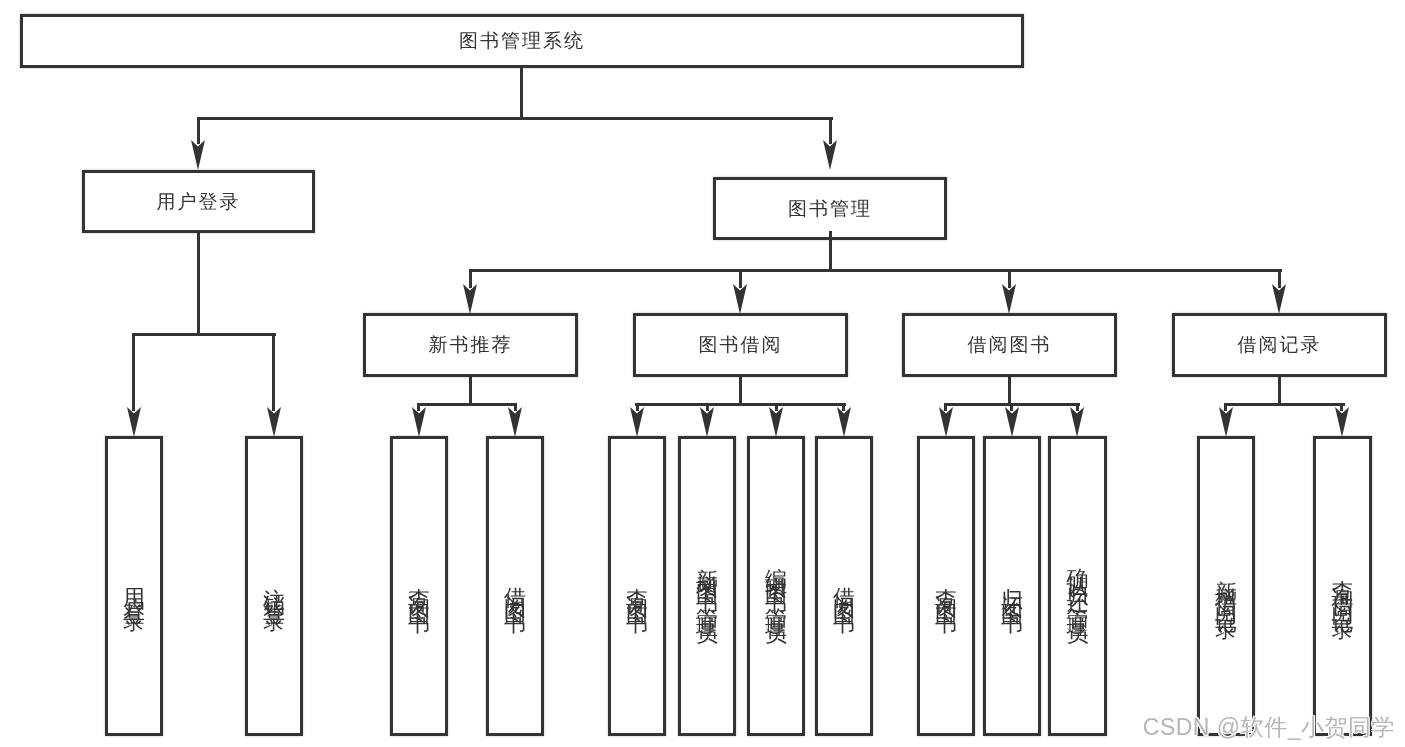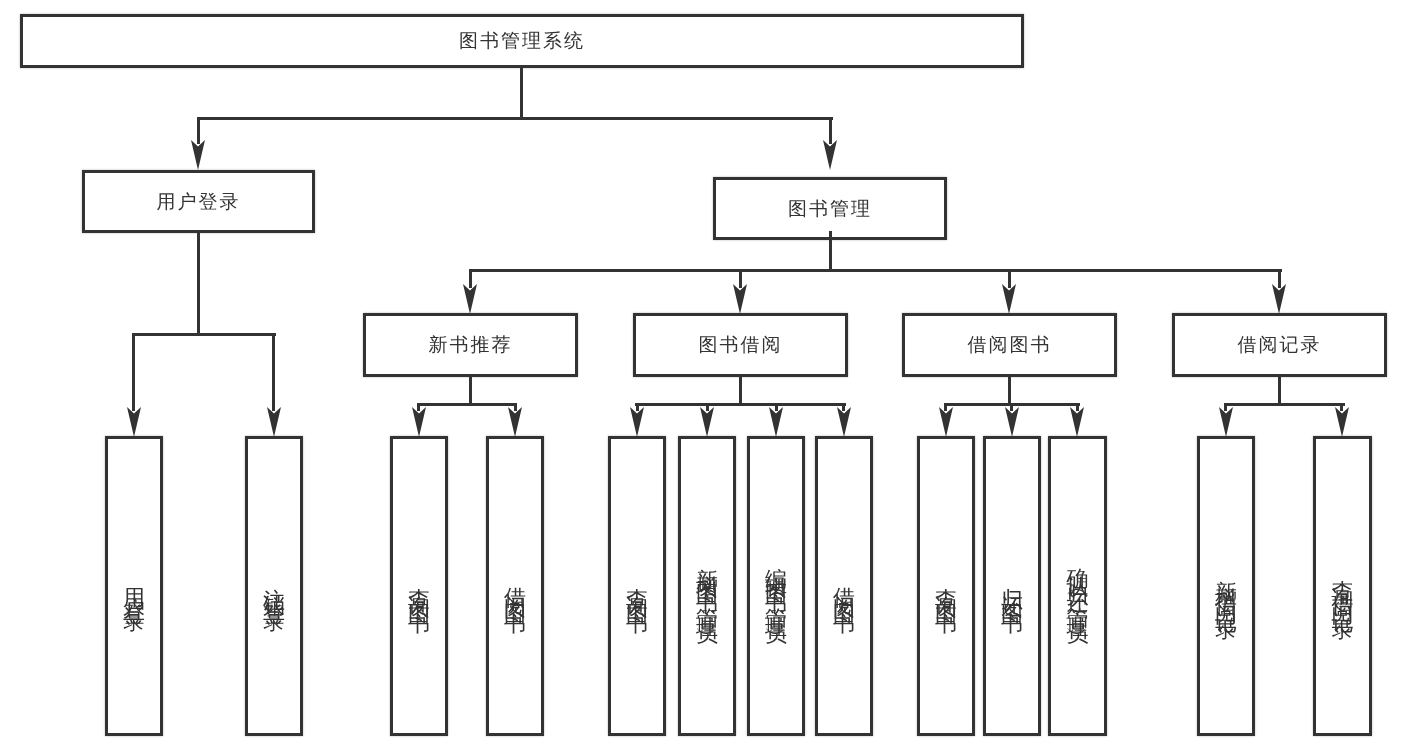--- a/index.html
+++ b/index.html
@@ -160,14 +160,15 @@
   <div class="v" style="left:1076px;top:403px;height:8px"></div>
   <div class="arr" style="left:1070px;top:407px"></div>
 
   <div class="v" style="left:1278px;top:375px;height:31px"></div>
   <div class="h" style="left:1224px;top:403px;width:121px"></div>
   <div class="v" style="left:1224px;top:403px;height:8px"></div>
   <div class="arr" style="left:1219px;top:407px"></div>
   <div class="v" style="left:1340px;top:403px;height:8px"></div>
   <div class="arr" style="left:1335px;top:407px"></div>
 
+  <div id="watermark">CSDN @软件_小贺同学</div>
 
 </div>
 
 </body></html>

